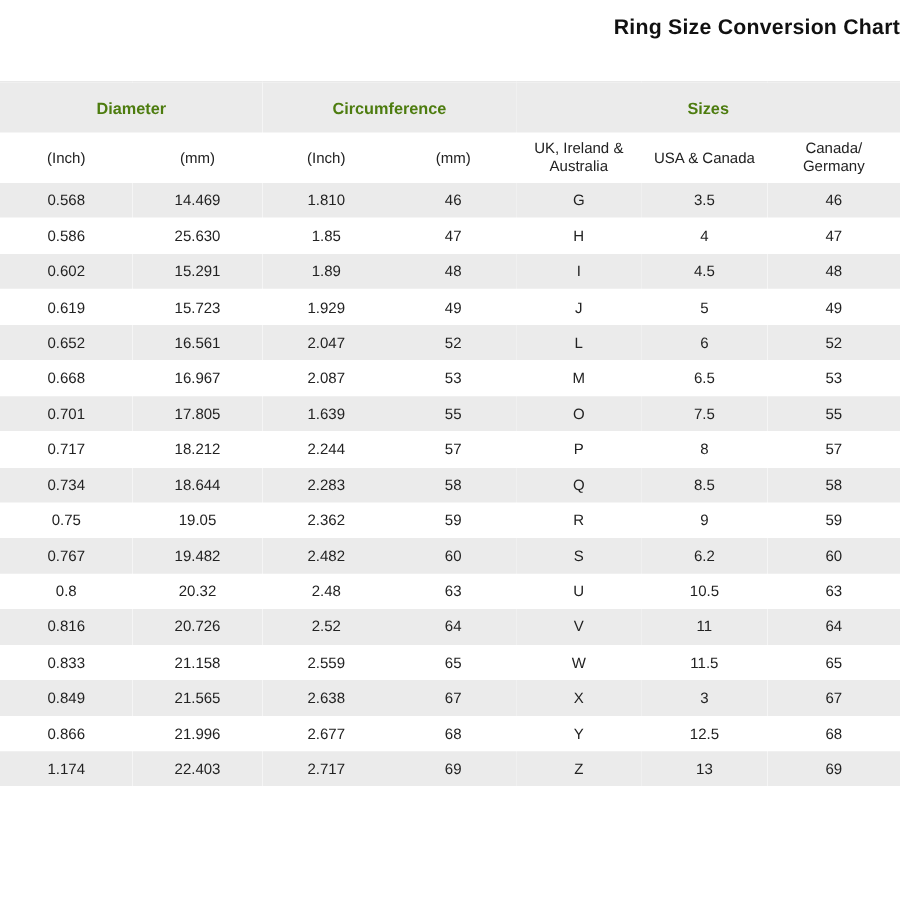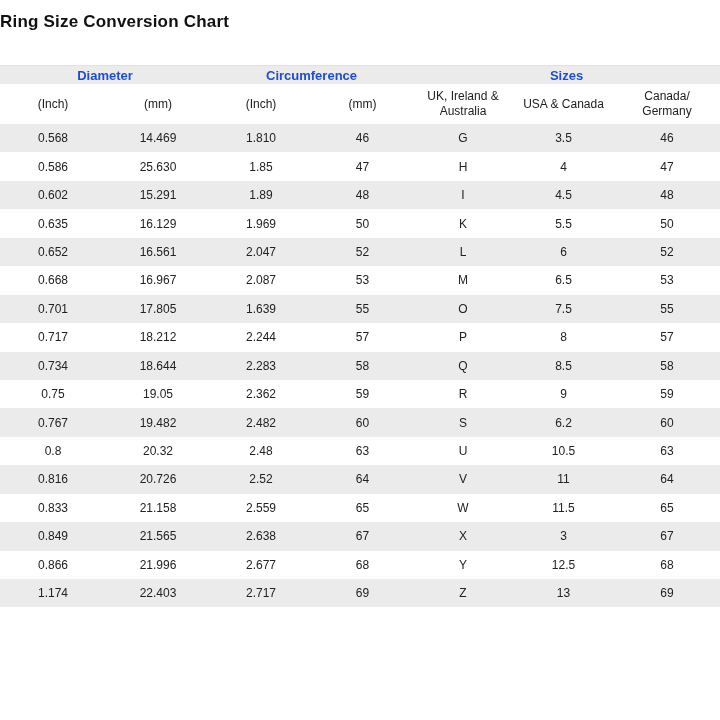--- a/index.html
+++ b/index.html
@@ -11,21 +11,21 @@
     font-family: "Liberation Sans", sans-serif;
     color: #222222;
     -webkit-font-smoothing: antialiased;
   }
   .page {
     width: 720px;
     height: 720px;
     overflow: hidden;
   }
   .page-title {
-    text-align: left;
+    text-align: right;
     font-weight: bold;
     font-size: 17px;
     line-height: 20px;
     padding-top: 12px;
     color: #111111;
     letter-spacing: 0.2px;
   }
   table.ring-table {
     width: 720px;
     border-collapse: collapse;
@@ -35,24 +35,24 @@
   }
   table.ring-table th,
   table.ring-table td {
     text-align: center;
     vertical-align: middle;
     padding: 0;
     overflow: hidden;
   }
   tr.group-header-row th {
     background: #ebebeb;
-    height: 18px;
+    height: 40px;
     font-size: 13px;
     font-weight: bold;
-    color: #1d4ed8;
+    color: #4d7c0f;
   }
   tr.column-header-row th {
     background: #ffffff;
     height: 40px;
     font-size: 12px;
     font-weight: normal;
     line-height: 15px;
     color: #222222;
     padding: 0 6px;
   }
@@ -122,27 +122,27 @@
         <tr>
           <td>0.602</td>
           <td>15.291</td>
           <td>1.89</td>
           <td>48</td>
           <td>I</td>
           <td>4.5</td>
           <td>48</td>
         </tr>
         <tr>
-          <td>0.635</td>
-          <td>16.129</td>
-          <td>1.969</td>
-          <td>50</td>
-          <td>K</td>
-          <td>5.5</td>
-          <td>50</td>
+          <td>0.619</td>
+          <td>15.723</td>
+          <td>1.929</td>
+          <td>49</td>
+          <td>J</td>
+          <td>5</td>
+          <td>49</td>
         </tr>
         <tr>
           <td>0.652</td>
           <td>16.561</td>
           <td>2.047</td>
           <td>52</td>
           <td>L</td>
           <td>6</td>
           <td>52</td>
         </tr>

